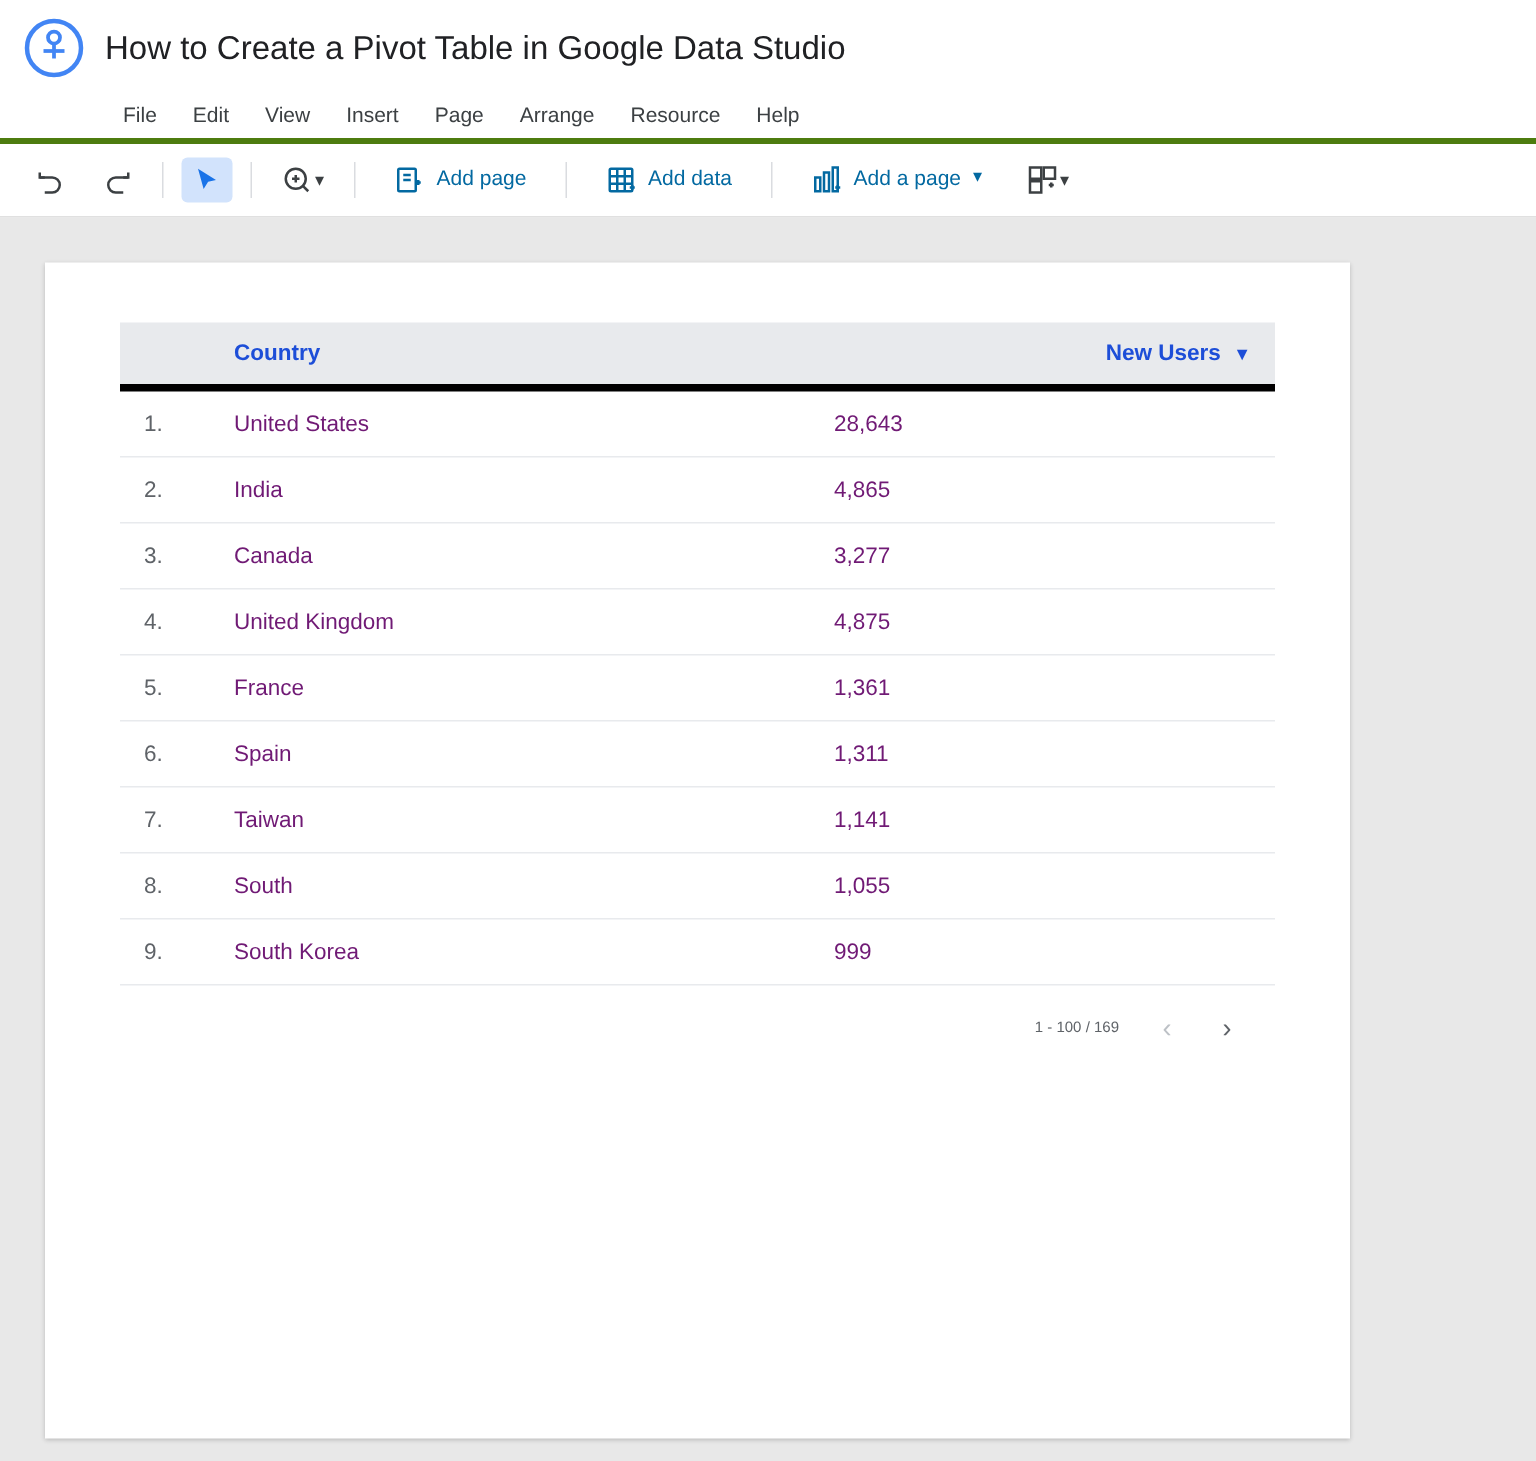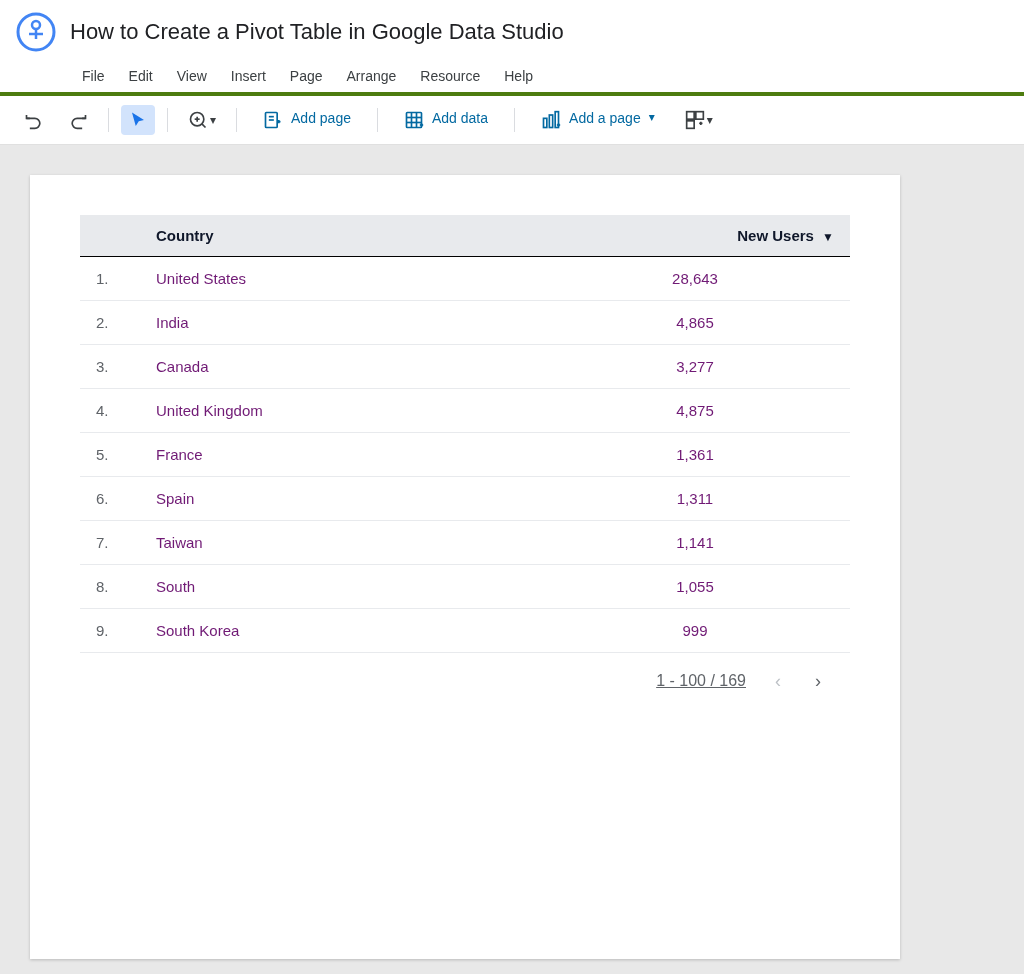--- a/index.html
+++ b/index.html
@@ -124,64 +124,63 @@
     
     .pivot-table {
       width: 100%;
       border-collapse: collapse;
     }
     .pivot-table th {
       background: #e8eaed;
       padding: 12px 16px;
       font-size: 15px;
       font-weight: 700;
-      color: #0f172a;
+      color: #1d4ed8;
       text-align: left;
-      border-bottom: 1px solid #000000;
+      border-bottom: 5px solid #000000;
     }
     .pivot-table th.num-col {
       text-align: right;
     }
     .pivot-table td {
       padding: 13px 16px;
       font-size: 15px;
       color: #701a75;
       border-bottom: 1px solid #e8eaed;
     }
     .pivot-table td.rank {
       color: #5f6368;
       width: 60px;
     }
     .pivot-table td.country {
       width: 400px;
     }
     .pivot-table td.value {
-      text-align: center;
+      text-align: left;
       font-variant-numeric: tabular-nums;
     }
 
     
     .sort-arrow {
       font-size: 12px;
       margin-left: 4px;
     }
 
     
     .pagination {
       display: flex;
       justify-content: flex-end;
       align-items: center;
       padding: 12px 16px 0;
       gap: 8px;
     }
     .pagination-info {
-      font-size: 16px;
+      font-size: 10px;
       color: #5f6368;
       margin-right: 8px;
-      text-decoration: underline;
     }
     .pagination-btn {
       display: flex;
       align-items: center;
       justify-content: center;
       width: 32px;
       height: 32px;
       border-radius: 4px;
       cursor: pointer;
       border: none;

